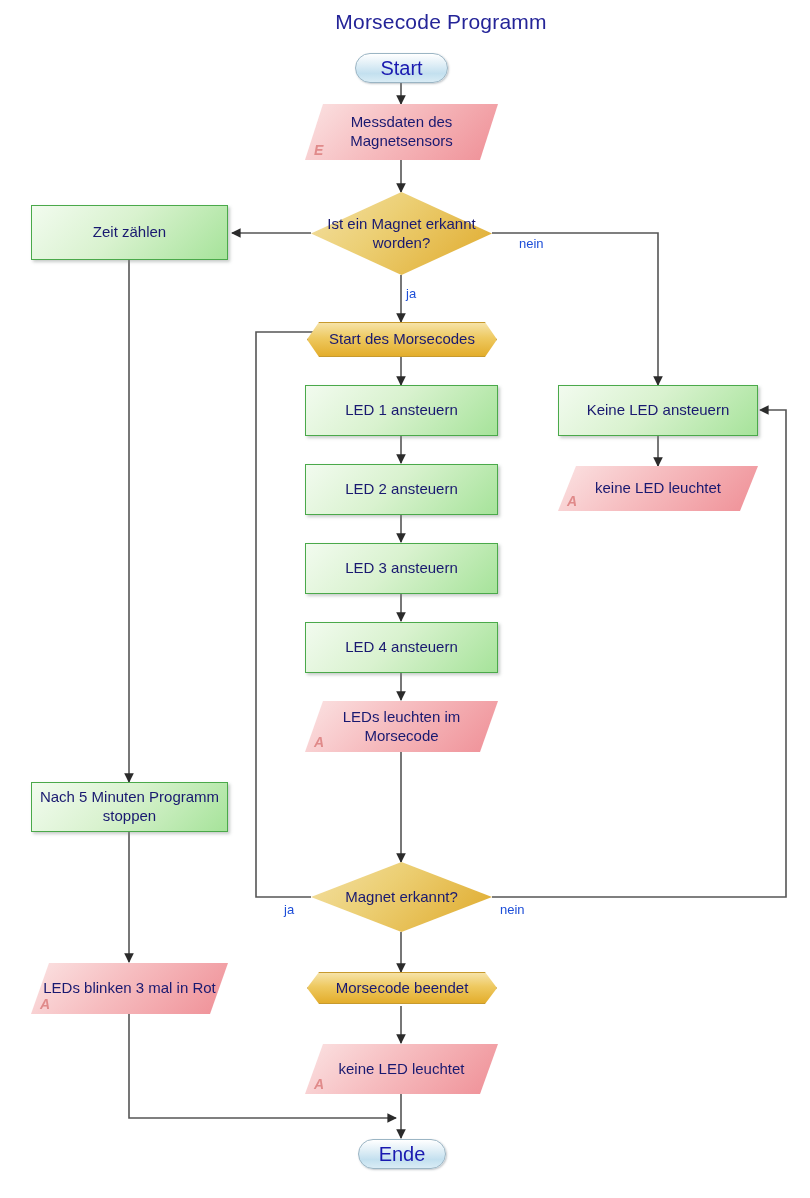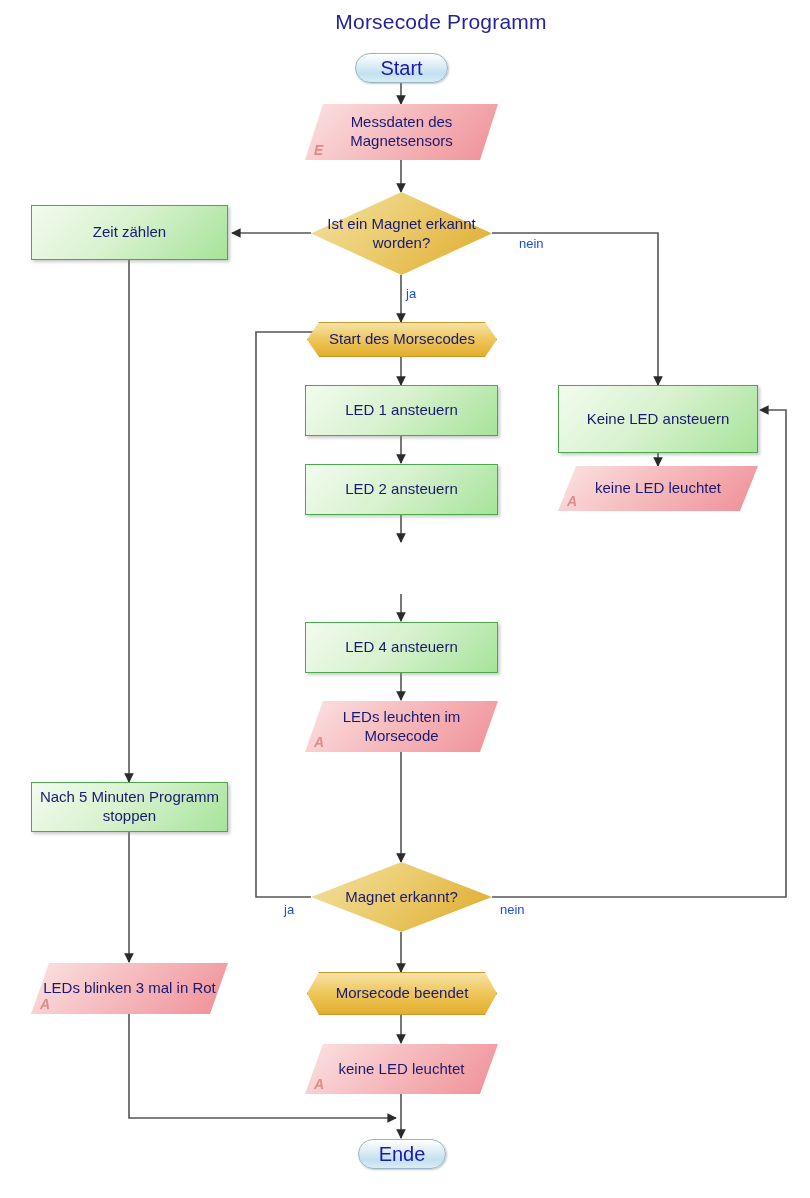--- a/index.html
+++ b/index.html
@@ -210,32 +210,35 @@
   </div>
 
   <div class="node process" style="left:305px; top:385px; width:193px; height:51px;">
     <span class="label">LED 1 ansteuern</span>
   </div>
 
   <div class="node process" style="left:305px; top:464px; width:193px; height:51px;">
     <span class="label">LED 2 ansteuern</span>
   </div>
 
+  <div class="node process" style="left:305px; top:543px; width:193px; height:51px;">
+    <span class="label">LED 3 ansteuern</span>
+  </div>
 
   <div class="node process" style="left:305px; top:622px; width:193px; height:51px;">
     <span class="label">LED 4 ansteuern</span>
   </div>
 
   <div class="node io" style="left:305px; top:701px; width:193px; height:51px;">
     <div class="para"></div>
     <span class="tag">A</span>
     <span class="label">LEDs leuchten im Morsecode</span>
   </div>
 
-  <div class="node process" style="left:558px; top:385px; width:200px; height:68px;text-align:center;">
+  <div class="node process" style="left:558px; top:385px; width:200px; height:51px;text-align:center;">
     <span class="label">Keine LED ansteuern</span>
   </div>
 
   <div class="node io" style="left:558px; top:466px; width:200px; height:45px;">
     <div class="para"></div>
     <span class="tag">A</span>
     <span class="label">keine LED leuchtet</span>
   </div>
 
   <div class="node process" style="left:31px; top:782px; width:197px; height:50px;">
@@ -249,21 +252,21 @@
   </div>
 
   <div class="node decision" style="left:311px; top:862px; width:181px; height:70px;">
     <div class="dia"></div>
     <span class="label">Magnet erkannt?</span>
   </div>
 
   <div class="edge-label" style="left:284px; top:902px;">ja</div>
   <div class="edge-label" style="left:500px; top:902px;">nein</div>
 
-  <div class="node amber" style="left:307px; top:972px; width:190px; height:43px;">
+  <div class="node amber" style="left:307px; top:972px; width:190px; height:32px;">
     <span class="label">Morsecode beendet</span>
   </div>
 
   <div class="node io" style="left:305px; top:1044px; width:193px; height:50px;">
     <div class="para"></div>
     <span class="tag">A</span>
     <span class="label">keine LED leuchtet</span>
   </div>
 
   <div class="node terminator" style="left:358px; top:1139px; width:88px; height:30px;justify-content:center;">

